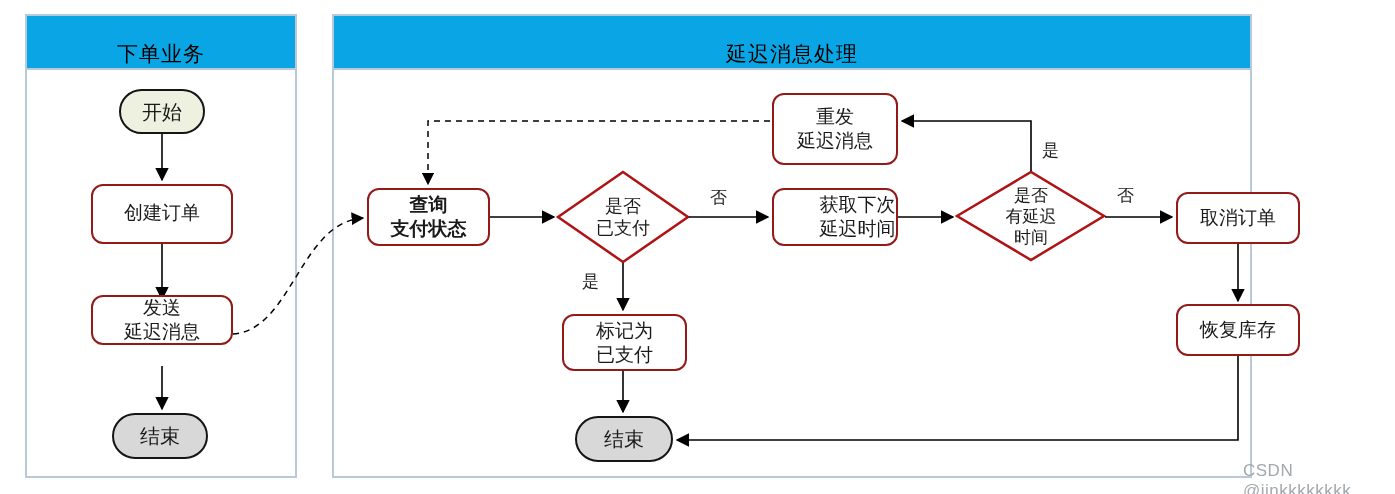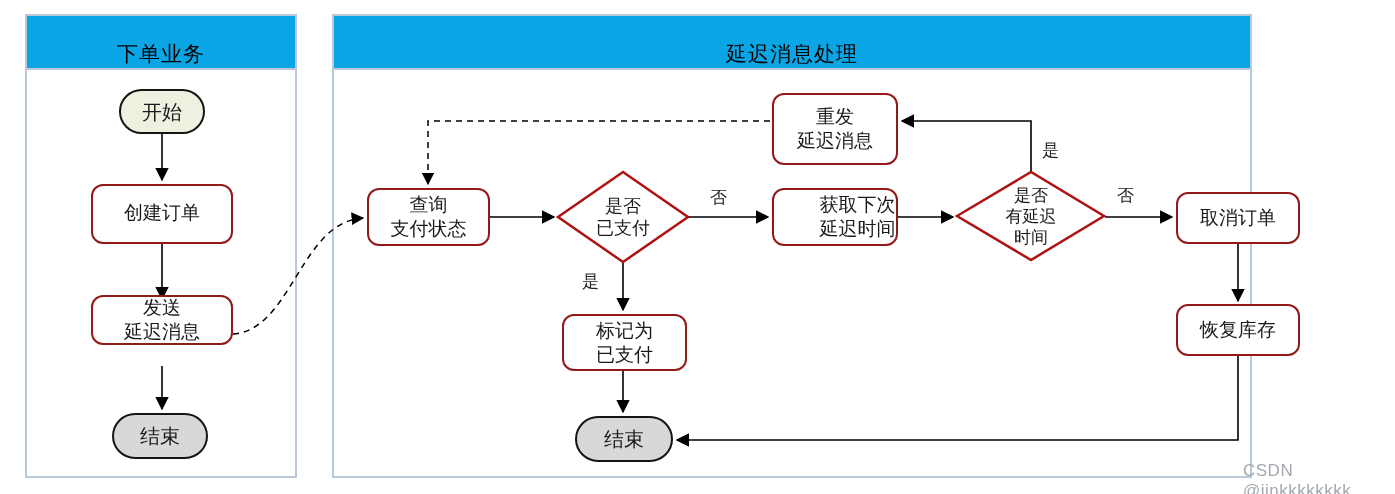--- a/index.html
+++ b/index.html
@@ -92,21 +92,21 @@
     <span>创建订单</span>
   </div>
   <div class="node process" style="left:91px;top:295px;width:142px;height:50px;">
     <span>发送</span>
     <span>延迟消息</span>
   </div>
   <div class="node terminal end" style="left:112px;top:413px;width:96px;height:46px;">
     <span>结束</span>
   </div>
 
-  <div class="node process" style="left:367px;top:188px;width:123px;height:58px;">
+  <div class="node process" style="left:367px;top:188px;width:123px;height:58px;font-weight:bold;">
     <span>查询</span>
     <span>支付状态</span>
   </div>
   <div class="diamond-label" style="left:573px;top:193px;width:100px;height:48px;">
     <span>是否</span>
     <span>已支付</span>
   </div>
   <div class="node process" style="left:772px;top:188px;width:126px;height:58px;padding-left:45px;">
     <span>获取下次</span>
     <span>延迟时间</span>

